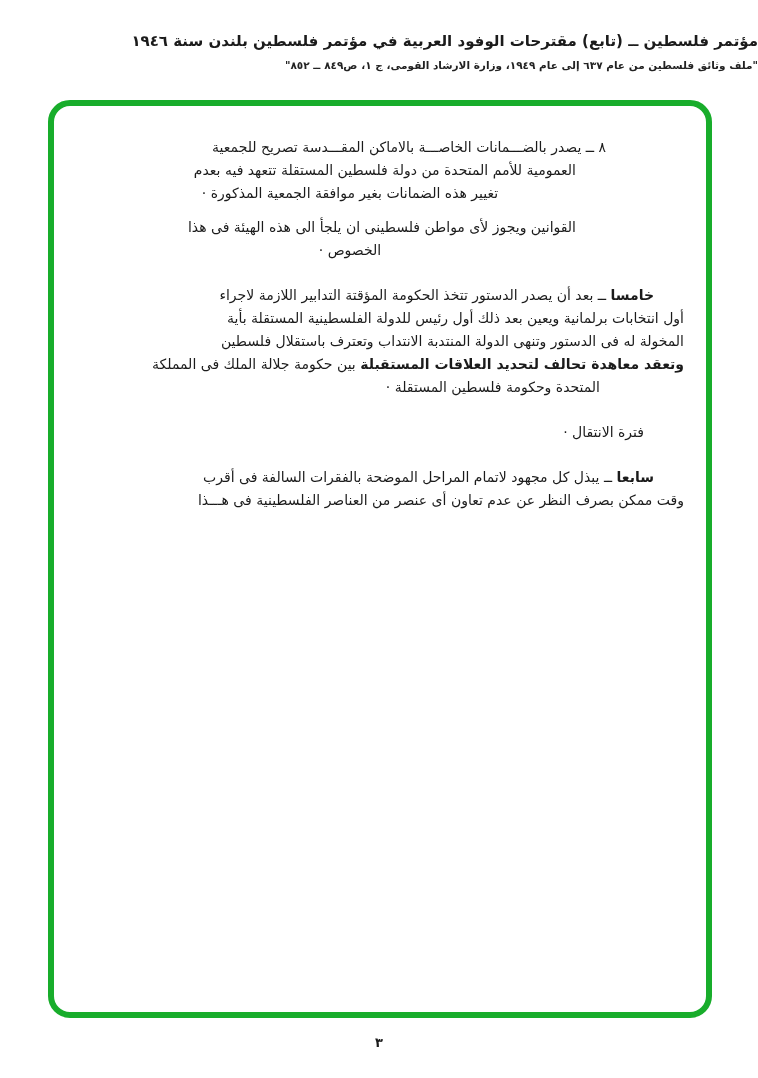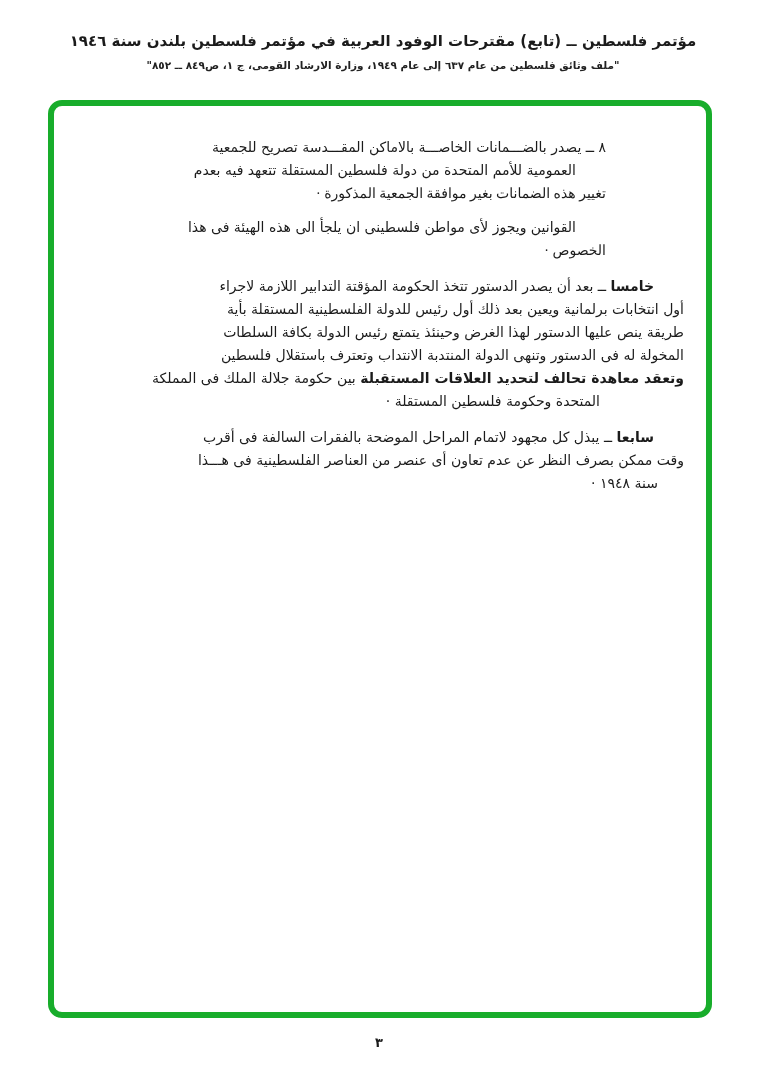--- a/index.html
+++ b/index.html
@@ -4,43 +4,43 @@
 <style>
   html,body { margin:0; padding:0; }
   body {
     width:758px; height:1078px;
     background:#ffffff;
     color:#1b1b1b;
     font-family:"DejaVu Sans", sans-serif;
     position:relative;
     overflow:hidden;
   }
-  .header { direction:rtl; text-align:center; padding-top:32px;margin-left:8px; }
+  .header { direction:rtl; padding-top:32px;margin-left:8px; }
   .title  { font-size:15px; font-weight:bold; letter-spacing:0; }
   .source { font-size:10.5px; font-weight:bold; margin-top:9px; color:#222; }
 
   .green-box {
     position:absolute; left:48px; top:100px;
     width:652px; height:906px;
     border:6px solid #18ad2b;
-    border-radius:14px;
+    border-radius:22px;
     background:#ffffff;
   }
   .doc-body {
     direction:rtl;
     padding:30px 22px 0 40px;
     font-size:14px;
     line-height:23px;
     text-align:right;
   }
   .ln { white-space:nowrap; }
   .num-item { margin-right:78px; margin-bottom:11px; }
   .num-item .hang { padding-right:30px;text-align:right; }
-  .num-item .tail { text-align:right; white-space:nowrap;font-family:Liberation Serif, serif; }
-  .section { margin-top:13px; margin-bottom:11px; }
+  .num-item .tail { text-align:center; white-space:nowrap; }
+  .section { margin-top:22px; margin-bottom:11px; }
   .section .first { padding-right:30px; }
   .lead { font-weight:bold; }
   .bold-seg { font-weight:bold;text-align:center; }
   .end-lg { padding-right:84px; }
   .end-md { padding-right:40px; }
   .end-sm { padding-right:26px; }
 
   .page-footer {
     position:absolute; left:0; top:1032px; width:758px;
     text-align:center;
@@ -66,33 +66,32 @@
 
 
     <div class="num-item">
       <div class="ln hang">القوانين ويجوز لأى مواطن فلسطينى ان يلجأ الى هذه الهيئة فى هذا</div>
       <div class="tail">الخصوص ·</div>
     </div>
 
     <div class="section">
       <div class="ln first"><span class="lead">خامسا</span><span> ــ بعد أن يصدر الدستور تتخذ الحكومة المؤقتة التدابير اللازمة لاجراء</span></div>
       <div class="ln">أول انتخابات برلمانية ويعين بعد ذلك أول رئيس للدولة الفلسطينية المستقلة بأية</div>
-      <div class="ln">طريقة ينص عليها الدستور لهذا الغرض وحينئذ يتمتع رئيس الدولة بكافة السلطات</div>
       <div class="ln">المخولة له فى الدستور وتنهى الدولة المنتدبة الانتداب وتعترف باستقلال فلسطين</div>
       <div class="ln"><span class="bold-seg">وتعقد معاهدة تحالف لتحديد العلاقات المستقبلة</span><span> بين حكومة جلالة الملك فى المملكة</span></div>
       <div class="ln end-lg">المتحدة وحكومة فلسطين المستقلة ·</div>
     </div>
 
     <div class="section">
+      <div class="ln end-md">فترة الانتقال ·</div>
     </div>
 
     <div class="section">
       <div class="ln first"><span class="lead">سابعا</span><span> ــ يبذل كل مجهود لاتمام المراحل الموضحة بالفقرات السالفة فى أقرب</span></div>
       <div class="ln">وقت ممكن بصرف النظر عن عدم تعاون أى عنصر من العناصر الفلسطينية فى هـــذا</div>
-      <div class="ln end-sm">سنة ١٩٤٨ ·</div>
     </div>
 
   </div>
 </div>
 
 <div class="page-footer">
   <span class="page-num">٣</span>
 </div>
 
 </body></html>

